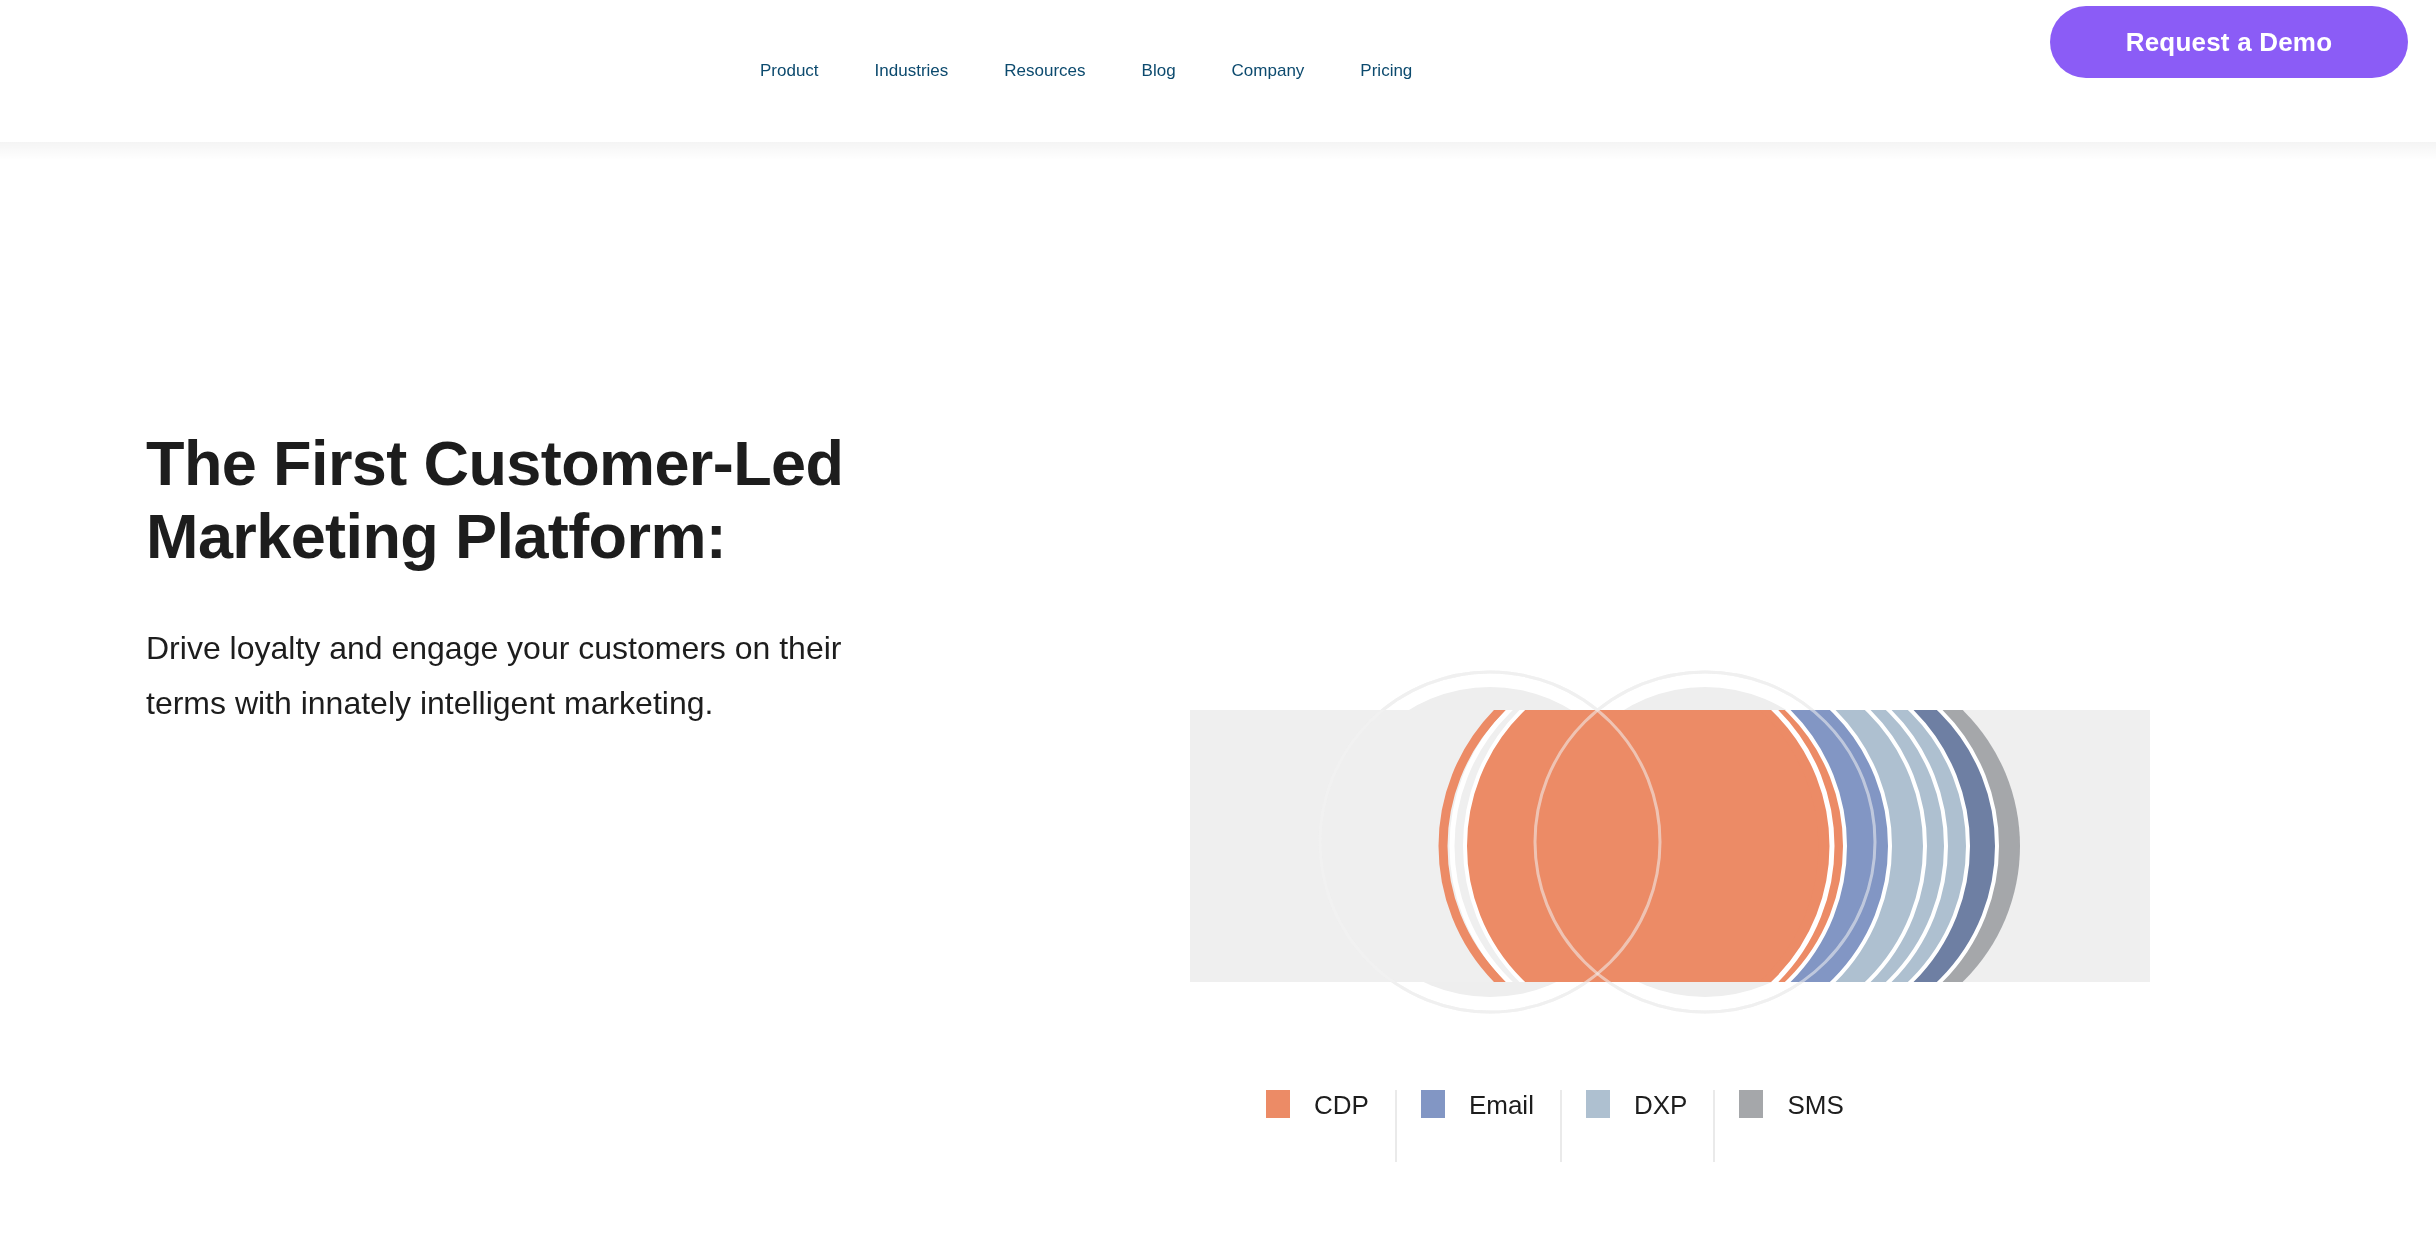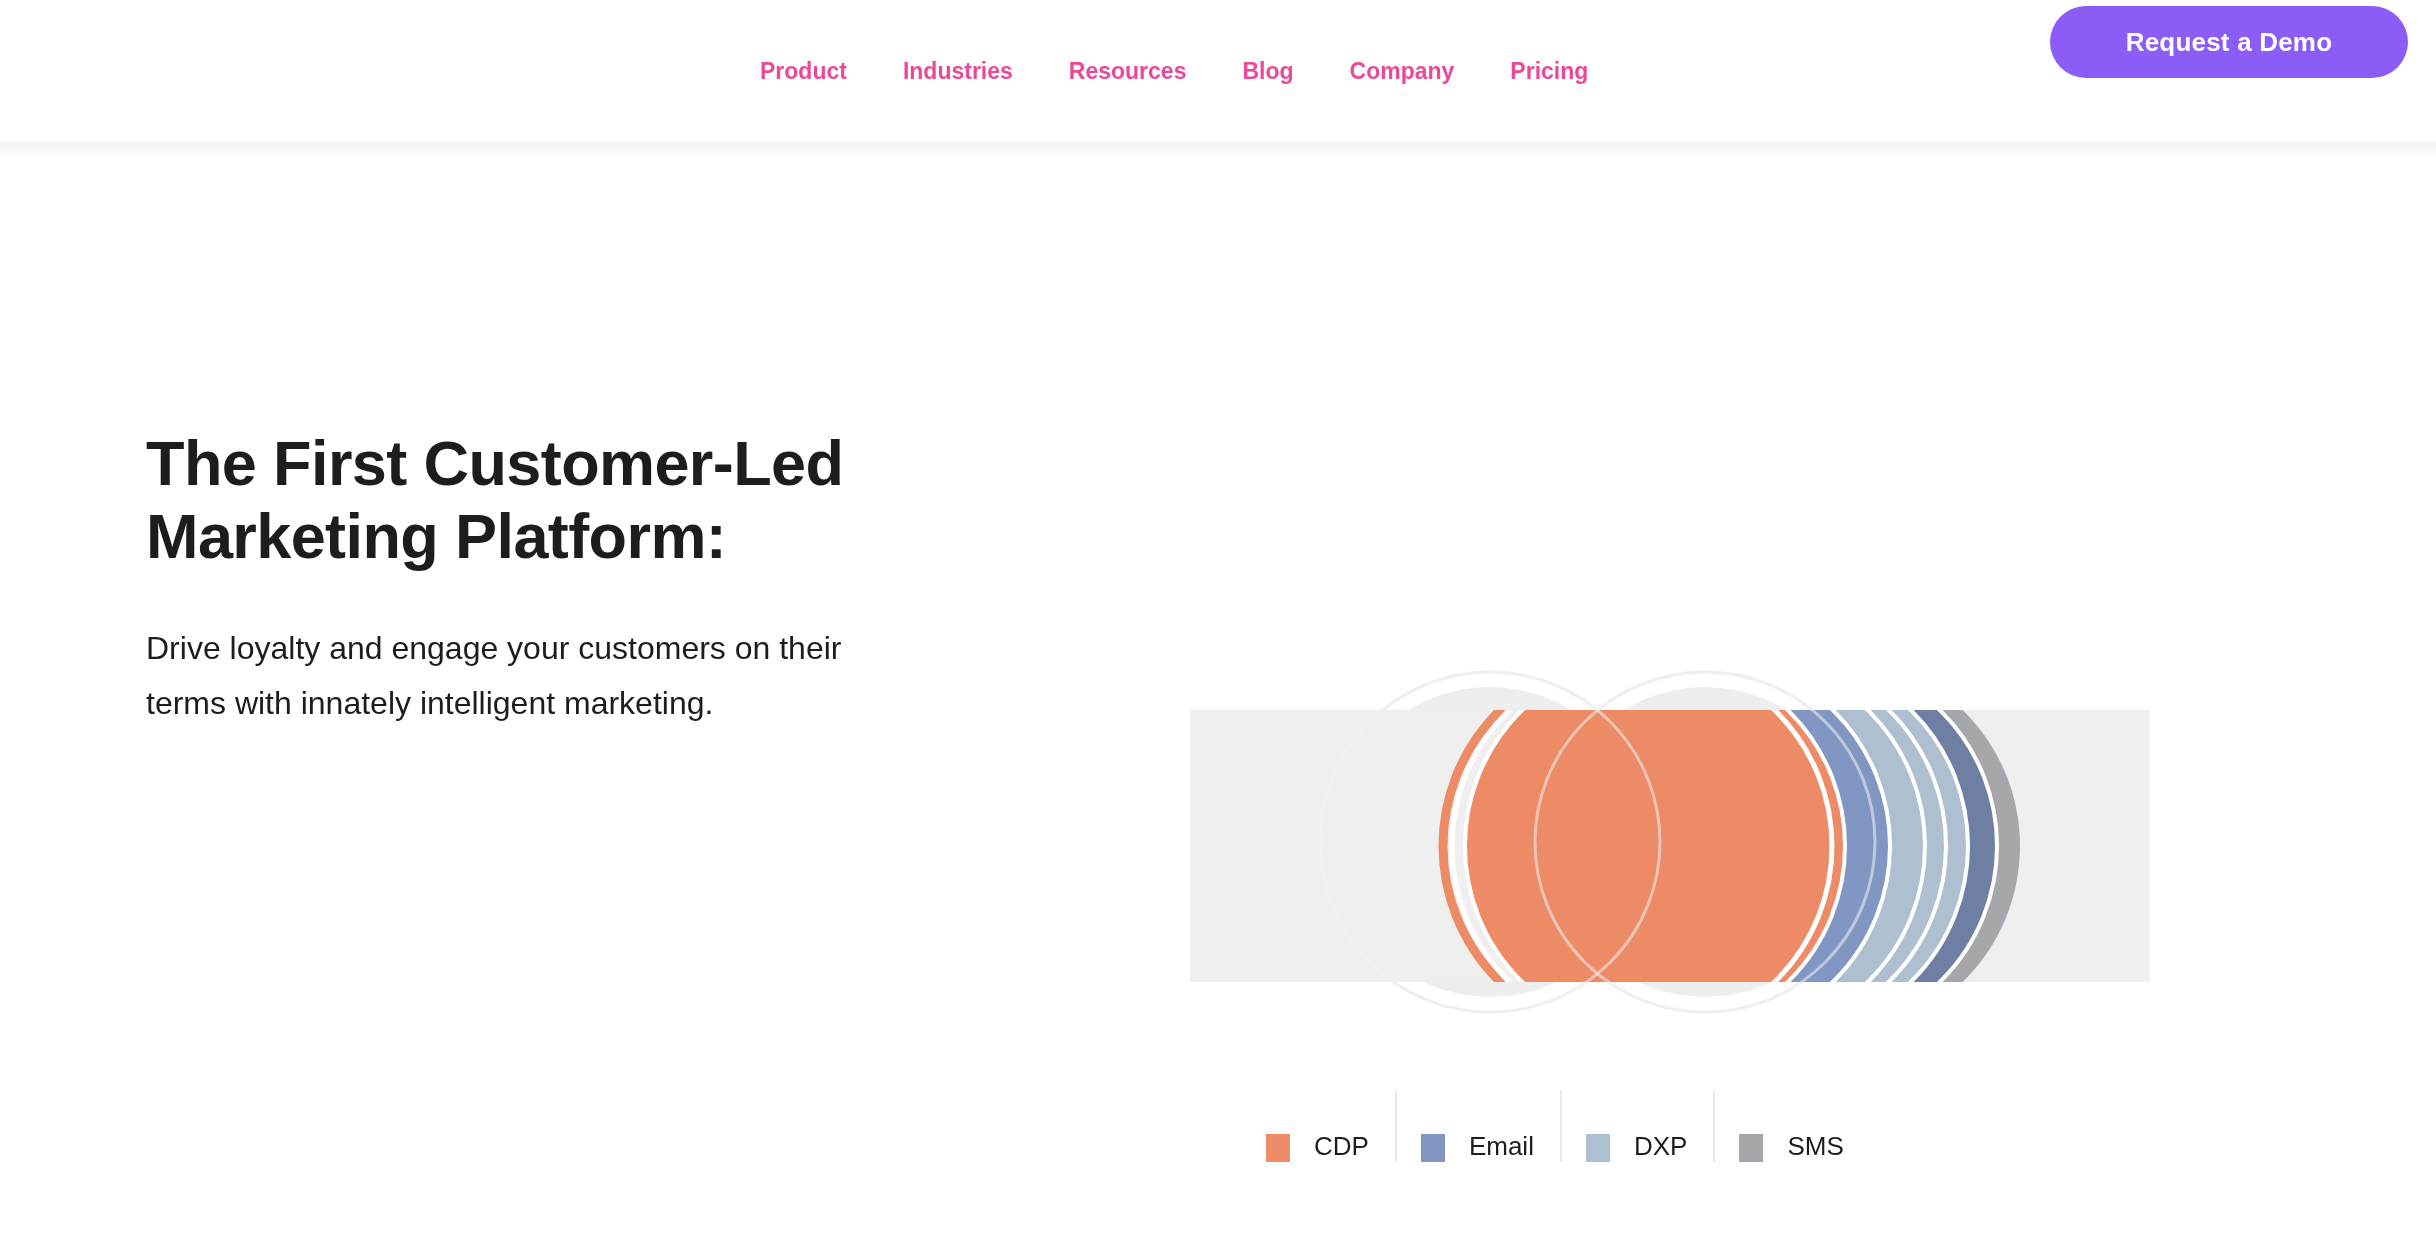--- a/index.html
+++ b/index.html
@@ -58,27 +58,26 @@
   .main-nav {
     position: absolute;
     left: 732px;
     top: 0;
     height: 142px;
     display: flex;
     align-items: center;
     gap: 0;
   }
   .nav-item {
-    font-size: 23px;
-    color: #ec4899;
+    font-size: 17px;
+    color: #0c4a6e;
     padding: 0 28px;
     cursor: pointer;
     white-space: nowrap;
     font-family: "Liberation Sans", sans-serif;
-    font-weight: bold;
   }
 
   .demo-btn {
     position: absolute;
     right: 28px;
     top: 6px;
     width: 358px;
     height: 72px;
     border-radius: 50px;
     background: #8b5cf6;
@@ -152,21 +151,21 @@
   .legend {
     position: absolute;
     left: 1258px;
     top: 948px;
     display: flex;
     align-items: center;
     height: 72px;
   }
   .legend-group {
     display: flex;
-    align-items: flex-end;
+    align-items: flex-start;
     padding: 0 26px 0 26px;
     height: 72px;
     position: relative;
   }
   .legend-group:first-child { padding-left: 8px; }
   .legend-group + .legend-group::before {
     content: "";
     position: absolute;
     left: 0;
     top: 0;

